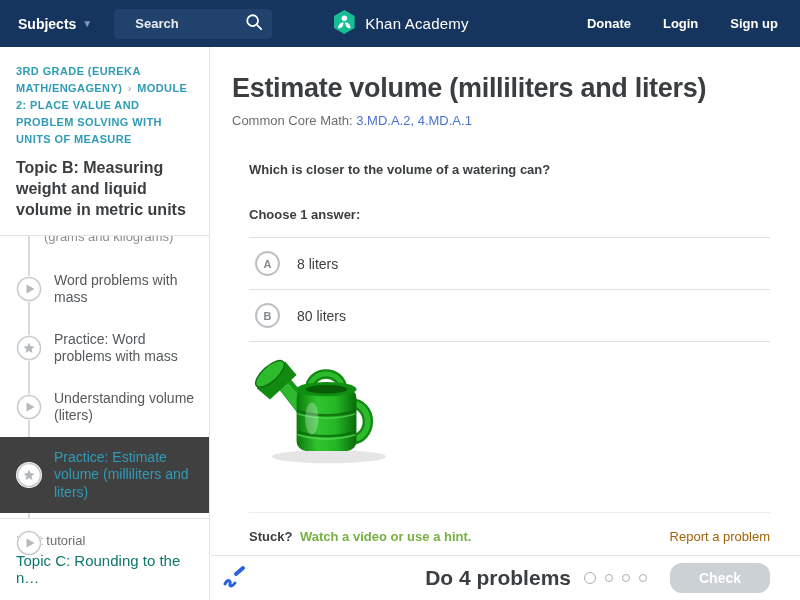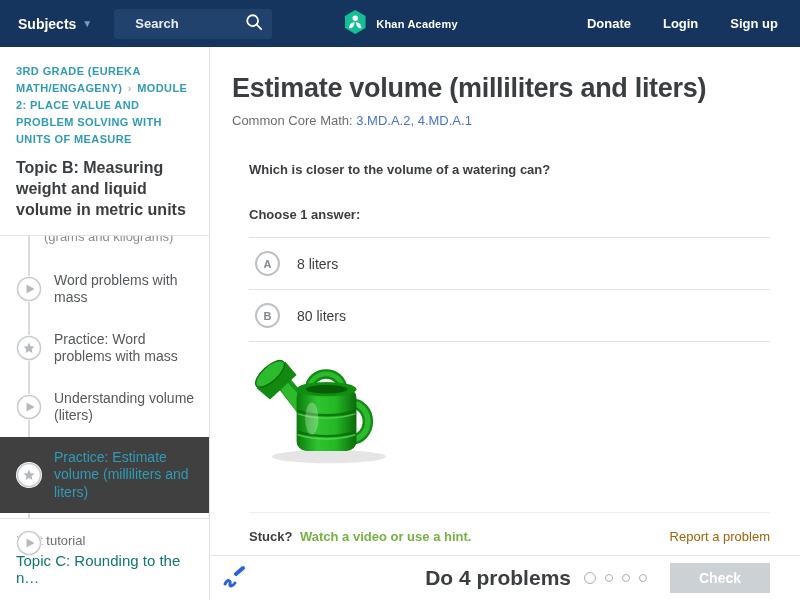--- a/index.html
+++ b/index.html
@@ -6,21 +6,21 @@
   html,body { width:800px; height:600px; font-family:"Liberation Sans", sans-serif; background:#fff; overflow:hidden; }
 
   
   .navbar { position:absolute; top:0; left:0; width:800px; height:47px; background:#16355e; display:flex; align-items:center; }
   .subjects { display:flex; align-items:center; gap:6px; color:#fff; font-size:14px; font-weight:bold; margin-left:18px; cursor:pointer; }
   .subjects .caret { color:#8198b8; font-size:10px; }
   .searchbox { display:flex; align-items:center; justify-content:flex-end; width:158px; height:30px; background:#20426c; border-radius:4px; margin-left:22px; padding:0 9px; }
   .searchbox input { background:transparent; border:none; outline:none; color:#fff; font-size:13px; font-weight:bold; width:110px; font-family:"Liberation Sans",sans-serif; }
   .searchbox input::placeholder { color:#e8ecf2; opacity:1; }
   .brand { position:absolute; left:50%; transform:translateX(-50%); display:flex; align-items:center; gap:8px; }
-  .brand-text { color:#fff; font-size:11px; font-weight:bold; letter-spacing:.2px; }
+  .brand-text { color:#fff; font-size:15px; font-weight:normal; letter-spacing:.2px; }
   .nav-links { margin-left:auto; display:flex; align-items:center; gap:32px; padding-right:22px; }
   .nav-links a { color:#fff; font-size:13px; font-weight:bold; text-decoration:none; cursor:pointer; }
 
   
   .sidebar { position:absolute; top:47px; left:0; width:210px; height:553px; background:#fff; border-right:1px solid #e0e2e4; }
   .crumbs { padding:16px 16px 0 16px; font-size:11px; font-weight:bold; letter-spacing:.4px; line-height:1.55; color:#2f9bb7; text-transform:uppercase; }
   .crumbs .sep { color:#9aa3a9; font-weight:normal; padding:0 2px; }
   .topic-title { padding:10px 16px 14px 16px; font-size:16px; font-weight:bold; color:#3b3e40; line-height:1.3; }
   .tut-list { position:relative; border-top:1px solid #e0e2e4; height:352px; overflow:hidden; }
   .tut-line { position:absolute; left:28px; top:0; bottom:0; width:2px; background:#d9dbdd; }
@@ -54,21 +54,21 @@
   .stuck-link { font-weight:bold; color:#77b143; text-decoration:none; cursor:pointer; margin-left:4px; }
   .report-link { font-size:13px; color:#a16207; text-decoration:none; cursor:pointer; }
 
   
   .footer { position:absolute; bottom:0; left:0; width:100%; height:45px; border-top:1px solid #e0e2e4; background:#fff; display:flex; align-items:center; }
   .pencil { margin-left:10px; }
   .foot-right { margin-left:auto; display:flex; align-items:center; gap:9px; padding-right:30px; }
   .do-label { font-size:21px; font-weight:bold; color:#3b3e40; margin-right:4px; }
   .dot { width:8px; height:8px; border:1.5px solid #aab0b5; border-radius:50%; display:inline-block; }
   .dot.lg { width:12px; height:12px; }
-  .check-btn { margin-left:14px; width:100px; height:30px; background:#ccd1d6; border:none; border-radius:0; color:#fff; font-size:14px; font-weight:bold; font-family:"Liberation Sans",sans-serif; cursor:pointer; }
+  .check-btn { margin-left:14px; width:100px; height:30px; background:#ccd1d6; border:none; border-radius:12px; color:#fff; font-size:14px; font-weight:bold; font-family:"Liberation Sans",sans-serif; cursor:pointer; }
 </style>
 </head>
 <body>
 
 <div class="navbar">
   <div class="subjects">
     <span>Subjects</span>
     <span class="caret">▼</span>
   </div>
   <div class="searchbox">

